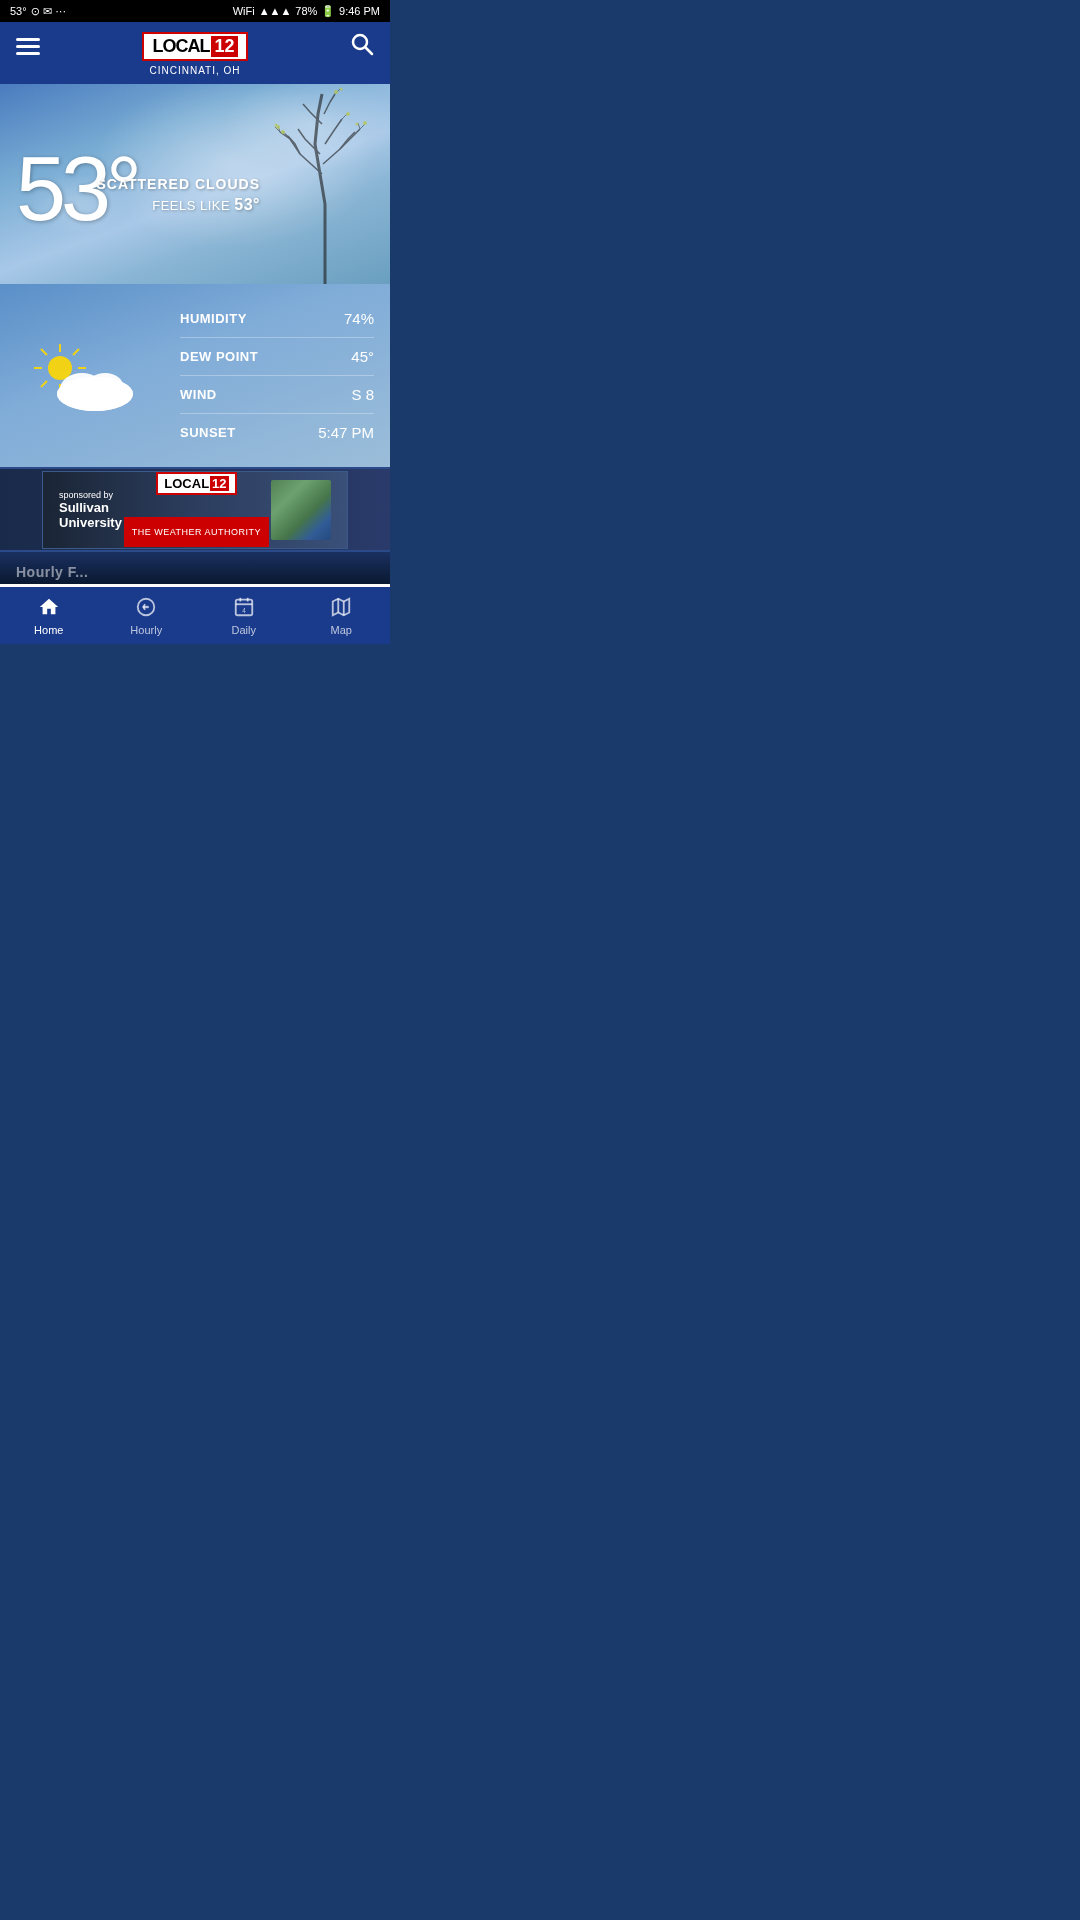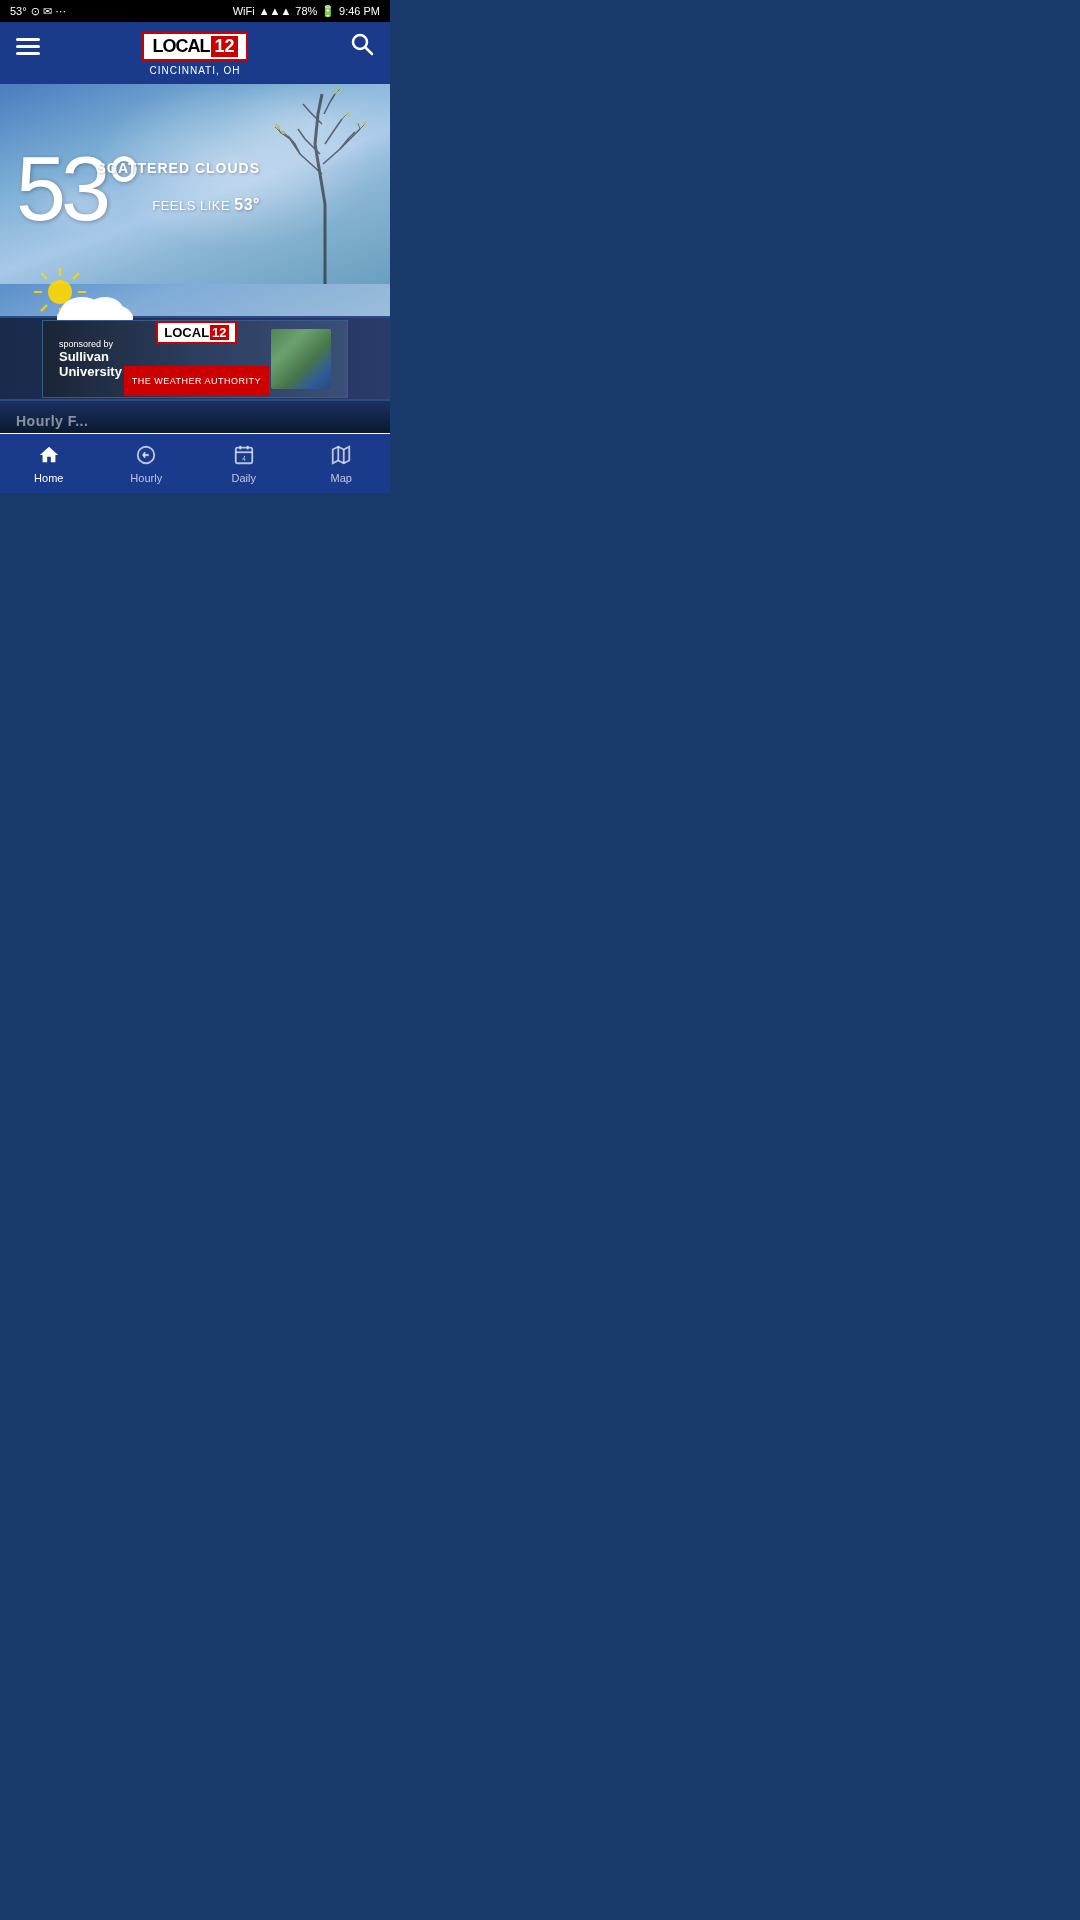--- a/index.html
+++ b/index.html
@@ -149,21 +149,21 @@
       text-align: right;
       white-space: nowrap;
     }
     .feels-like {
       color: #fff;
       font-size: 13px;
       font-weight: 400;
       letter-spacing: 0.5px;
       text-shadow: 1px 1px 3px rgba(0,0,0,0.3);
       text-align: right;
-      margin-top: 20px;
+      margin-top: 4px;
     }
     .feels-temp {
       font-weight: 700;
       font-size: 16px;
     }
 
     
     .weather-details {
       background: linear-gradient(160deg, #5a8fc8 0%, #80acd8 40%, #9bbdd9 100%);
       position: relative;
@@ -280,21 +280,21 @@
       font-size: 14px;
       font-weight: 600;
       letter-spacing: 0.5px;
     }
 
     
     .bottom-nav {
       background: #1a3a8c;
       display: flex;
       height: 60px;
-      border-top: 1px solid #ffffff;
+      border-top: 3px solid #ffffff;
     }
     .nav-item {
       flex: 1;
       display: flex;
       flex-direction: column;
       align-items: center;
       justify-content: center;
       gap: 3px;
       cursor: pointer;
       color: rgba(255,255,255,0.7);
@@ -415,20 +415,38 @@
 
       <circle cx="40" cy="34" r="12" fill="#FFD700" opacity="0.9"></circle>
 
       <ellipse cx="75" cy="60" rx="38" ry="17" fill="white" opacity="0.95"></ellipse>
       <ellipse cx="62" cy="55" rx="22" ry="16" fill="white" opacity="0.95"></ellipse>
       <ellipse cx="85" cy="52" rx="18" ry="13" fill="white" opacity="0.95"></ellipse>
       <ellipse cx="75" cy="60" rx="38" ry="17" fill="white"></ellipse>
     </svg>
   </div>
 
+  <div id="detail-rows">
+      <div class="detail-row">
+      <span class="detail-label">HUMIDITY</span>
+      <span class="detail-value">74%</span>
+    </div>
+      <div class="detail-row">
+      <span class="detail-label">DEW POINT</span>
+      <span class="detail-value">45°</span>
+    </div>
+      <div class="detail-row">
+      <span class="detail-label">WIND</span>
+      <span class="detail-value">S 8</span>
+    </div>
+      <div class="detail-row">
+      <span class="detail-label">SUNSET</span>
+      <span class="detail-value">5:47 PM</span>
+    </div>
+    </div>
 </div>
 
 <div class="banner-ad">
   <div class="ad-inner">
     <div class="ad-sponsor">
       <span>sponsored by</span>
       <span class="ad-sponsor-name">Sullivan<br>University</span>
     </div>
     <div class="ad-logo-area">
       <div class="ad-local12-logo">

